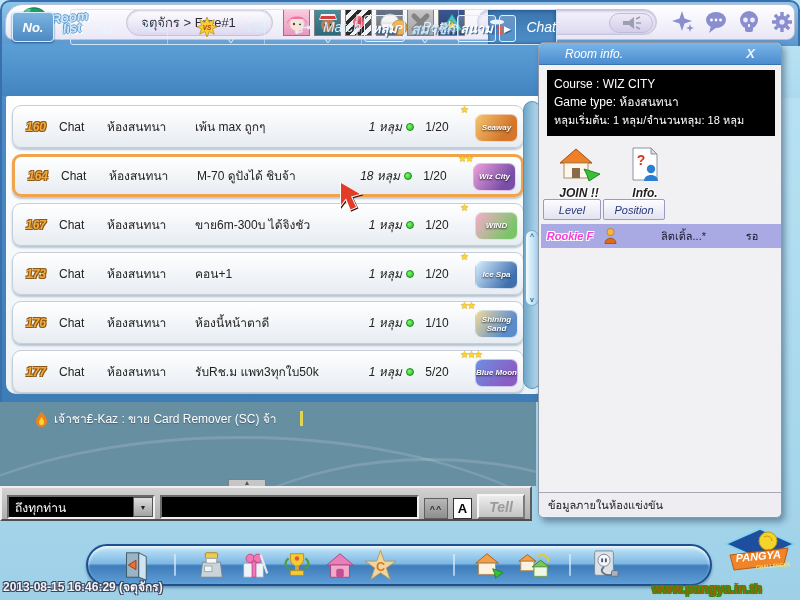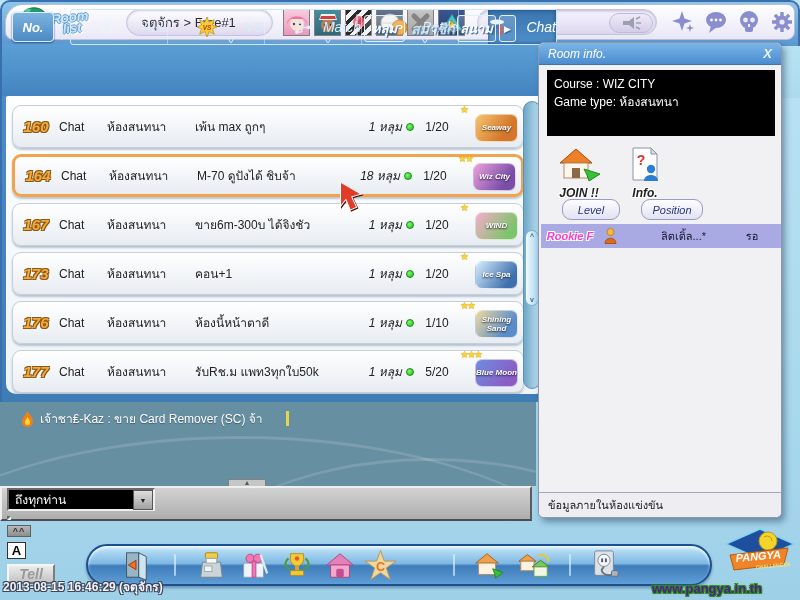--- a/index.html
+++ b/index.html
@@ -71,21 +71,21 @@
   .scroll-track { position:absolute; left:521px; top:5px; width:18px; height:288px;
     border-radius:9px; background:linear-gradient(90deg,#6fa6c6,#bfe2f4); border:1px solid #5a92b8; }
   .scroll-thumb { position:absolute; left:1px; top:128px; width:14px; height:76px; border-radius:7px;
     background:linear-gradient(90deg,#f2fbff,#a8d4ec); border:1px solid #78aed0;
     display:flex; flex-direction:column; justify-content:space-between; align-items:center;
     font-size:7px; color:#35708f; padding:2px 0; font-weight:bold; }
   .room-row { position:absolute; left:6px; width:512px; height:43px;
     background:linear-gradient(#ffffff,#e7ecf2); border:1px solid #c6ced9; border-radius:9px;
     box-shadow:0 2px 2px rgba(90,120,150,.4); display:flex; align-items:center; }
   .room-row.selected { border:3px solid #f2a44c; }
-  .r-no { width:46px; text-align:center; font-weight:bold; font-style:italic; font-size:15px;
+  .r-no { width:46px; text-align:center; font-weight:bold; font-style:italic; font-size:12px;
     color:#f6a83c; flex:none;
     text-shadow:-1px -1px 0 #8a5a14,1px -1px 0 #8a5a14,-1px 1px 0 #8a5a14,1px 1px 0 #8a5a14; }
   .r-mode { width:48px; flex:none; }
   .r-type { width:88px; flex:none; }
   .r-title { flex:1; overflow:hidden; white-space:nowrap; }
   .r-holes { width:56px; flex:none; text-align:right;font-style:italic; }
   .r-dot { width:15px; flex:none; display:flex; justify-content:center; }
   .r-dot i { width:8px; height:8px; border-radius:50%;
     background:radial-gradient(circle at 35% 35%, #7dfa6a, #22b822); border:1px solid #1a8a1a; }
   .r-players { width:40px; flex:none; text-align:center; }
@@ -99,31 +99,31 @@
   .bg-seaway  { background:linear-gradient(125deg,#f6c46e,#d4772c 70%); }
   .bg-wizcity { background:linear-gradient(125deg,#eda0dc,#7a4ea8 75%); }
   .bg-wind    { background:linear-gradient(125deg,#f6accc,#7cc46a 80%); }
   .bg-icespa  { background:linear-gradient(125deg,#d4ecfe,#3e6fae 80%); }
   .bg-shining { background:linear-gradient(125deg,#f0da9a,#5a8ccc 75%); }
   .bg-bluemoon{ background:linear-gradient(125deg,#6e8ede,#8a5cc4 80%); }
   
   .chat-log { position:absolute; left:0; top:402px; width:536px; height:84px;
     background:#678fa2; overflow:hidden; }
   .wave { position:absolute; border-radius:50%; border-top:3px solid rgba(255,255,255,.14); }
-  .chat-msg { position:absolute; left:22px; top:7px; display:flex; align-items:center; gap:7px;
+  .chat-msg { position:absolute; left:36px; top:7px; display:flex; align-items:center; gap:7px;
     color:#fff; font-size:12px; text-shadow:0 1px 1px rgba(0,0,0,.35); }
   .caret { width:3px; height:15px; background:#e6d44c; margin-left:16px; }
   
   .collapse-handle { position:absolute; left:228px; top:479px; width:38px; height:8px;
     background:#c6c6c6; border:1px solid #808080; border-bottom:none; text-align:center;
     line-height:5px; font-size:7px; color:#556; }
   .chat-bar { position:absolute; left:0; top:486px; width:532px; height:35px;
     background:linear-gradient(#d2d2d2,#aeaeae); border:2px solid;
-    border-color:#efefef #5c5c5c #4e4e4e #efefef; display:flex; align-items:flex-start;
-    padding:0 5px; gap:5px;flex-direction:column; }
+    border-color:#efefef #5c5c5c #4e4e4e #efefef; display:flex; align-items:flex-end;
+    padding:0 5px; gap:5px; }
   .dd { width:148px; height:24px; background:#000; border:2px solid; border-color:#6a6a6a #f0f0f0 #f0f0f0 #6a6a6a;
     color:#fff; display:flex; align-items:center; padding-left:6px; position:relative; font-size:12px; }
   .dd-btn { position:absolute; right:0; top:0; width:20px; height:20px;
     background:linear-gradient(#dedede,#a2a2a2); border:1px solid #555; color:#222;
     display:flex; align-items:center; justify-content:center; font-size:7px; }
   .chat-input { flex:1; height:24px; background:#000; border:2px solid;
     border-color:#6a6a6a #f0f0f0 #f0f0f0 #6a6a6a; }
   .emote-btn { width:24px; height:21px; background:linear-gradient(#b8b8b8,#8e8e8e);
     border:1px solid #606060; color:#333; font-size:9px; font-weight:bold;
     display:flex; align-items:center; justify-content:center; letter-spacing:1px; }
@@ -132,53 +132,53 @@
   .tell-btn { width:48px; height:25px; background:linear-gradient(#ececec,#c4c4c4);
     border:2px solid; border-color:#f6f6f6 #7c7c7c #707070 #f6f6f6; color:#9a9a9a;
     font-style:italic; font-weight:bold; font-size:14px;
     display:flex; align-items:center; justify-content:center; }
   
   .room-info { position:absolute; left:538px; top:42px; width:244px; height:476px;
     background:#f1f1f4; border:1px solid #8f97a8; border-radius:6px;
     box-shadow:3px 4px 6px rgba(30,50,85,.45); }
   .ri-title { height:22px; background:linear-gradient(#7cb6e8,#4a8cd0);
     border-radius:5px 5px 0 0; border-bottom:1px solid #3973b0; color:#fff; font-style:italic;
-    font-size:12px; display:flex; align-items:center; justify-content:space-between; padding:0 9px; }
+    font-size:12px; display:flex; align-items:center; justify-content:space-between; padding:0 26px; }
   .ri-close { font-weight:bold; font-style:italic; color:#eaf4ff; font-size:13px; }
   .ri-black { position:absolute; left:8px; top:27px; width:228px; height:66px; background:#000;
     color:#fff; padding:5px 7px; line-height:18px; font-size:12px; }
   .ri-black .small { font-size:11px; }
   .ri-actions { position:absolute; left:16px; top:104px; display:flex; gap:22px; }
   .ri-action { width:48px; text-align:center; }
   .ri-action .lbl { font-style:italic; font-weight:bold; font-size:12px; color:#222;
     text-shadow:1px 1px 0 #fff,-1px -1px 0 #fff,1px -1px 0 #fff,-1px 1px 0 #fff; }
   .ri-thead { position:absolute; left:4px; top:156px; width:236px; display:flex; gap:2px; }
   .ri-th { height:21px; background:linear-gradient(#fdfdff,#e2e2f2); border:1px solid #9a9ac4;
-    border-radius:9px; color:#283878; font-style:italic; font-size:11px;
-    display:flex; align-items:center; justify-content:center;margin-left:19px; }
+    border-radius:2px; color:#283878; font-style:italic; font-size:11px;
+    display:flex; align-items:center; justify-content:center; }
   .ri-row { position:absolute; left:2px; top:181px; width:240px; height:24px; background:#a9a9e3;
     display:flex; align-items:center; font-size:11px; }
   .ri-level { width:58px; text-align:center; color:#f63cd4; font-style:italic; font-weight:bold;
     text-shadow:1px 1px 0 #fff,-1px -1px 0 #fff,1px -1px 0 #fff,-1px 1px 0 #fff; }
   .ri-personcell { width:22px; display:flex; justify-content:center; }
   .ri-topic { flex:1; color:#1a1a30;margin-left:40px; }
   .ri-pos { width:58px; text-align:center; color:#1a1a30; }
   .ri-status { position:absolute; left:0; bottom:0; width:100%; height:25px;
     border-top:1px solid #a8a8b4; background:#eeeef2; border-radius:0 0 5px 5px;
     display:flex; align-items:center; padding:0 9px; font-size:11px; color:#222; }
   
   .toolbar { position:absolute; left:86px; top:544px; width:626px; height:42px; border-radius:21px;
     background:linear-gradient(#c4e6f8 0%,#7db8e4 46%,#3f7cba 52%,#5e9ed6 100%);
     border:2px solid #1e4f8e; box-shadow:inset 0 2px 3px rgba(255,255,255,.75),0 2px 3px rgba(20,50,90,.4);
     display:flex; align-items:center; padding:0 0 0 30px; }
   .tb-icon { width:34px; height:34px; display:flex; align-items:center; justify-content:center; flex:none; }
   .tb-div { width:2px; height:22px; background:rgba(225,243,255,.65); border-radius:1px; flex:none; }
   .timestamp { position:absolute; left:3px; top:577px; font-size:12px; font-weight:bold; color:#f2f4fa;
     text-shadow:1px 1px 0 #3c4458,-1px -1px 0 #3c4458,1px -1px 0 #3c4458,-1px 1px 0 #3c4458; }
-  .site-url { position:absolute; left:652px; top:581px; font-size:13px; font-weight:bold; color:#4c1d95;
+  .site-url { position:absolute; left:652px; top:581px; font-size:13px; font-weight:bold; color:#a16207;
     text-shadow:1px 1px 0 #2f8a14,-1px -1px 0 #2f8a14,1px -1px 0 #2f8a14,-1px 1px 0 #2f8a14,0 0 3px #58c428; }
   .pangya-logo { position:absolute; left:722px; top:527px; width:76px; height:54px; }
   .bg-notch { position:absolute; left:550px; top:46px; width:250px; height:52px;
     background:linear-gradient(#b8e2f2,#acdaee); }
   .cursor { position:absolute; left:338px; top:182px; z-index:50; }
 </style>
 </head>
 <body>
 
 <div class="title-chrome"></div>
@@ -476,20 +476,21 @@
 </div>
 
 <div class="room-info">
   <div class="ri-title">
     <span>Room info.</span>
     <span class="ri-close">X</span>
   </div>
   <div class="ri-black">
     <div>Course : WIZ CITY</div>
     <div>Game type: ห้องสนทนา</div>
+    <div class="small">หลุมเริ่มต้น: 1 หลุม/จำนวนหลุม: 18 หลุม</div>
   </div>
   <div class="ri-actions">
     <div class="ri-action">
       <svg width="46" height="36" viewBox="0 0 46 36">
         <path d="M4,16 L20,2 L36,16 Z" fill="#f08028" stroke="#a05010"></path>
         <rect x="8" y="16" width="24" height="15" fill="#fdf6ea" stroke="#b09060"></rect>
         <rect x="16" y="21" width="8" height="10" fill="#8a6a4a"></rect>
         <path d="M28,22 L44,27 L33,34 L31,28 Z" fill="#3abf3a" stroke="#1d8a1d"></path>
       </svg>
       <div class="lbl">JOIN !!</div>

